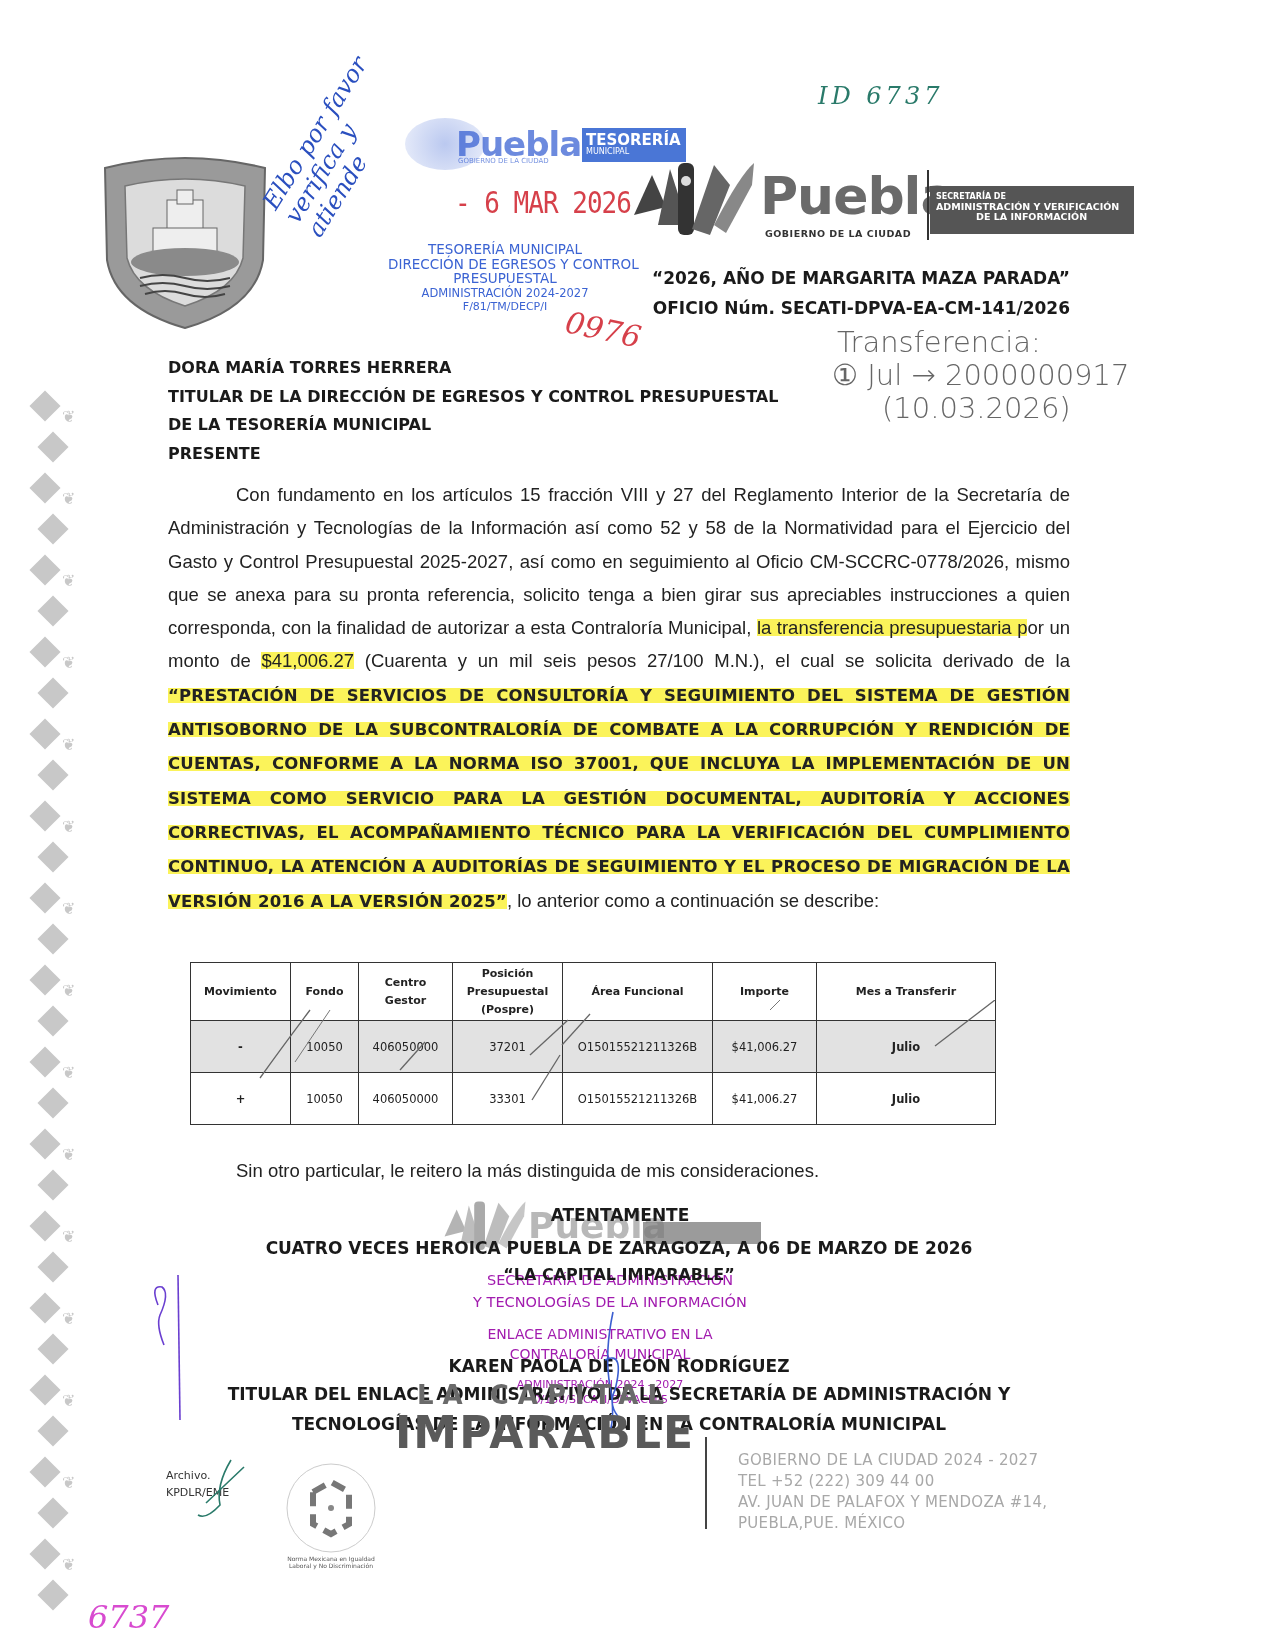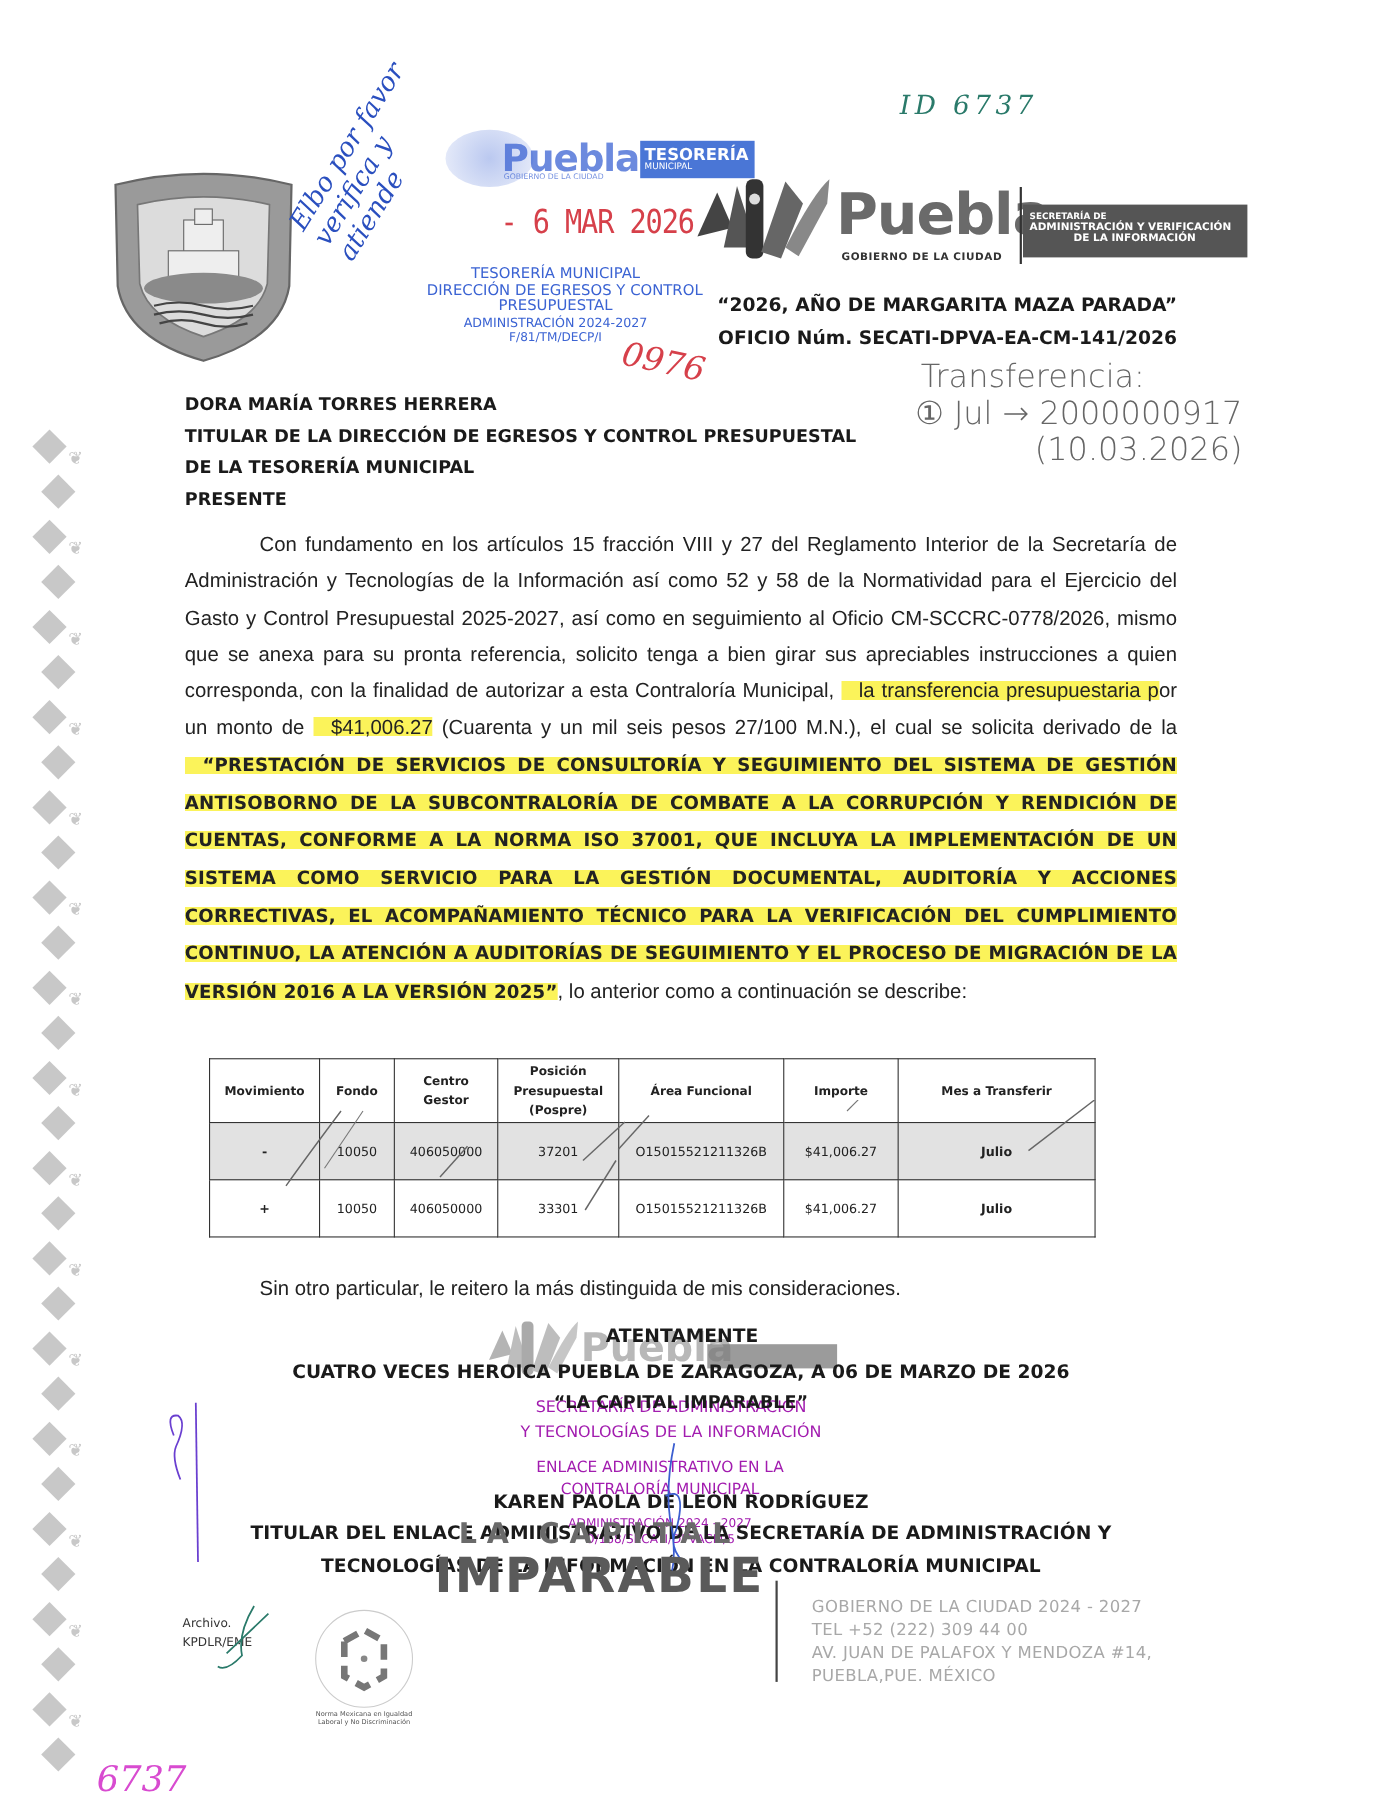--- a/index.html
+++ b/index.html
@@ -28,21 +28,21 @@
   .stamp-red { color: #d6404a; }
 
   .logo-puebla-word { font-family: "DejaVu Sans", sans-serif; font-weight: bold; color: #6a6a6a; letter-spacing: -1px; }
   .sec-box { background: #555; color: #fff; font-family: "DejaVu Sans", sans-serif; font-weight: bold; }
 
   .hdr-bold { font-family: "DejaVu Sans", sans-serif; font-weight: bold; font-size: 17px; color: #1a1a1a; }
   .addr { left: 168px; top: 354px; font-family: "DejaVu Sans", sans-serif; font-weight: bold; font-size: 16px; line-height: 28.5px; }
 
   .body-text { left: 168px; top: 478px; width: 902px; font-family: "Liberation Sans", sans-serif; font-size: 18.5px; line-height: 33.3px; text-align: justify; color: #222; }
   .body-text .indent { display: inline-block; width: 68px; }
-  .hl { background: linear-gradient(180deg, transparent 10%, #fbf35a 10%, #fbf35a 92%, transparent 92%); padding-left: 16px; }
+  .hl { background: linear-gradient(180deg, transparent 10%, #fbf35a 10%, #fbf35a 92%, transparent 92%); }
   .caps { font-family: "DejaVu Sans", sans-serif; font-weight: bold; font-size: 16.5px; letter-spacing: 0.2px; }
 
   
   table.tx { position: absolute; left: 190px; top: 962px; width: 806px; border-collapse: collapse; font-family: "DejaVu Sans", sans-serif; font-size: 11px; color: #222; }
   table.tx th, table.tx td { border: 1.4px solid #333; text-align: center; vertical-align: middle; }
   table.tx th { font-weight: bold; height: 58px; line-height: 18px; padding: 0 4px; }
   table.tx td { height: 52px; font-size: 11.5px; }
   table.tx tr.shade td { background: #e2e2e2; }
   table.tx td.bold { font-weight: bold; }
 
@@ -162,21 +162,21 @@
   <div style="font-size:9.5px;">ADMINISTRACIÓN Y VERIFICACIÓN</div>
   <div style="font-size:9.5px;margin-left:40px;">DE LA INFORMACIÓN</div>
 </div>
 
 <div class="abs hdr-bold" style="left:650px; top:268px; width:420px; text-align:right;">“2026, AÑO DE MARGARITA MAZA PARADA”</div>
 <div class="abs hdr-bold" style="left:610px; top:298px; width:460px; text-align:right;">OFICIO Núm. SECATI-DPVA-EA-CM-141/2026</div>
 
 <div class="abs hand hand-gray" style="left:832px; top:326px; font-size:29px; line-height:33px; font-style:normal; font-family:'DejaVu Sans',sans-serif; font-weight:200; color:#666;">
   <div style="margin-left:5px;">Transferencia:</div>
   <div>① Jul → 2000000917</div>
-  <div style="margin-left:76px;text-align:right;">(10.03.2026)</div>
+  <div style="margin-left:50px;">(10.03.2026)</div>
 </div>
 
 <div class="abs addr">
   <div>DORA MARÍA TORRES HERRERA</div>
   <div>TITULAR DE LA DIRECCIÓN DE EGRESOS Y CONTROL PRESUPUESTAL</div>
   <div>DE LA TESORERÍA MUNICIPAL</div>
   <div>PRESENTE</div>
 </div>
 
 <div class="abs body-text"><span class="indent"></span><span>Con fundamento en los artículos 15 fracción VIII y 27 del Reglamento Interior de la Secretaría de Administración y Tecnologías de la Información así como 52 y 58 de la Normatividad para el Ejercicio del Gasto y Control Presupuestal 2025-2027, así como en seguimiento al Oficio CM-SCCRC-0778/2026, mismo que se anexa para su pronta referencia, solicito tenga a bien girar sus apreciables instrucciones a quien corresponda, con la finalidad de autorizar a esta Contraloría Municipal, </span><span class="hl">la transferencia presupuestaria p</span><span>or un monto de </span><span class="hl">$41,006.27</span><span> (Cuarenta y un mil seis pesos 27/100 M.N.), el cual se solicita derivado de la </span><span class="hl caps">“PRESTACIÓN DE SERVICIOS DE CONSULTORÍA Y SEGUIMIENTO DEL SISTEMA DE GESTIÓN ANTISOBORNO DE LA SUBCONTRALORÍA DE COMBATE A LA CORRUPCIÓN Y RENDICIÓN DE CUENTAS, CONFORME A LA NORMA ISO 37001, QUE INCLUYA LA IMPLEMENTACIÓN DE UN SISTEMA COMO SERVICIO PARA LA GESTIÓN DOCUMENTAL, AUDITORÍA Y ACCIONES CORRECTIVAS, EL ACOMPAÑAMIENTO TÉCNICO PARA LA VERIFICACIÓN DEL CUMPLIMIENTO CONTINUO, LA ATENCIÓN A AUDITORÍAS DE SEGUIMIENTO Y EL PROCESO DE MIGRACIÓN DE LA VERSIÓN 2016 A LA VERSIÓN 2025”</span><span>, lo anterior como a continuación se describe:</span></div>

